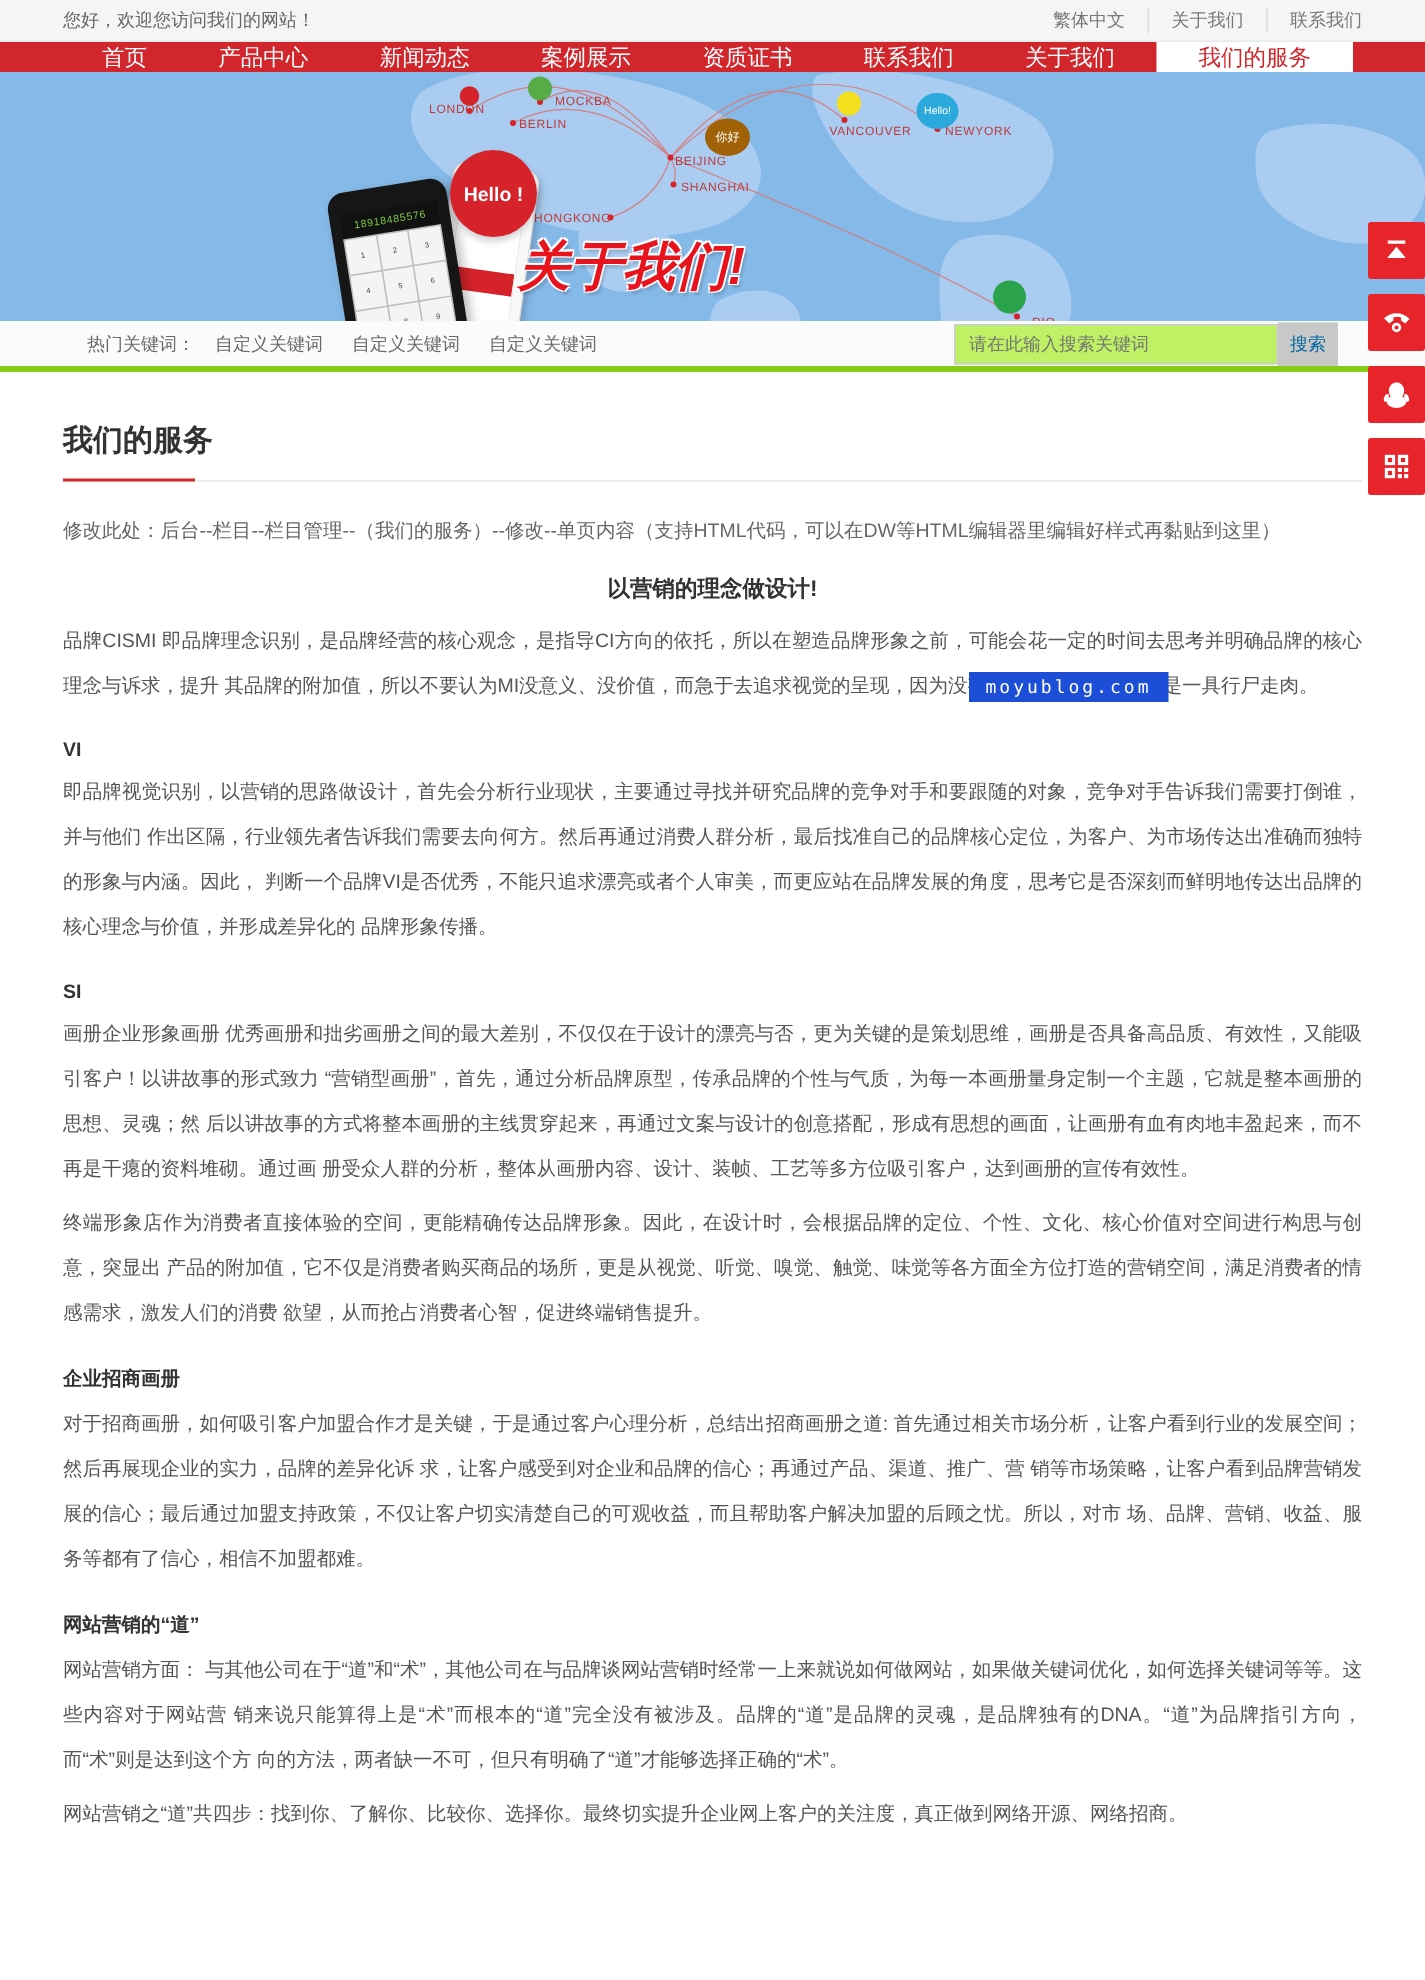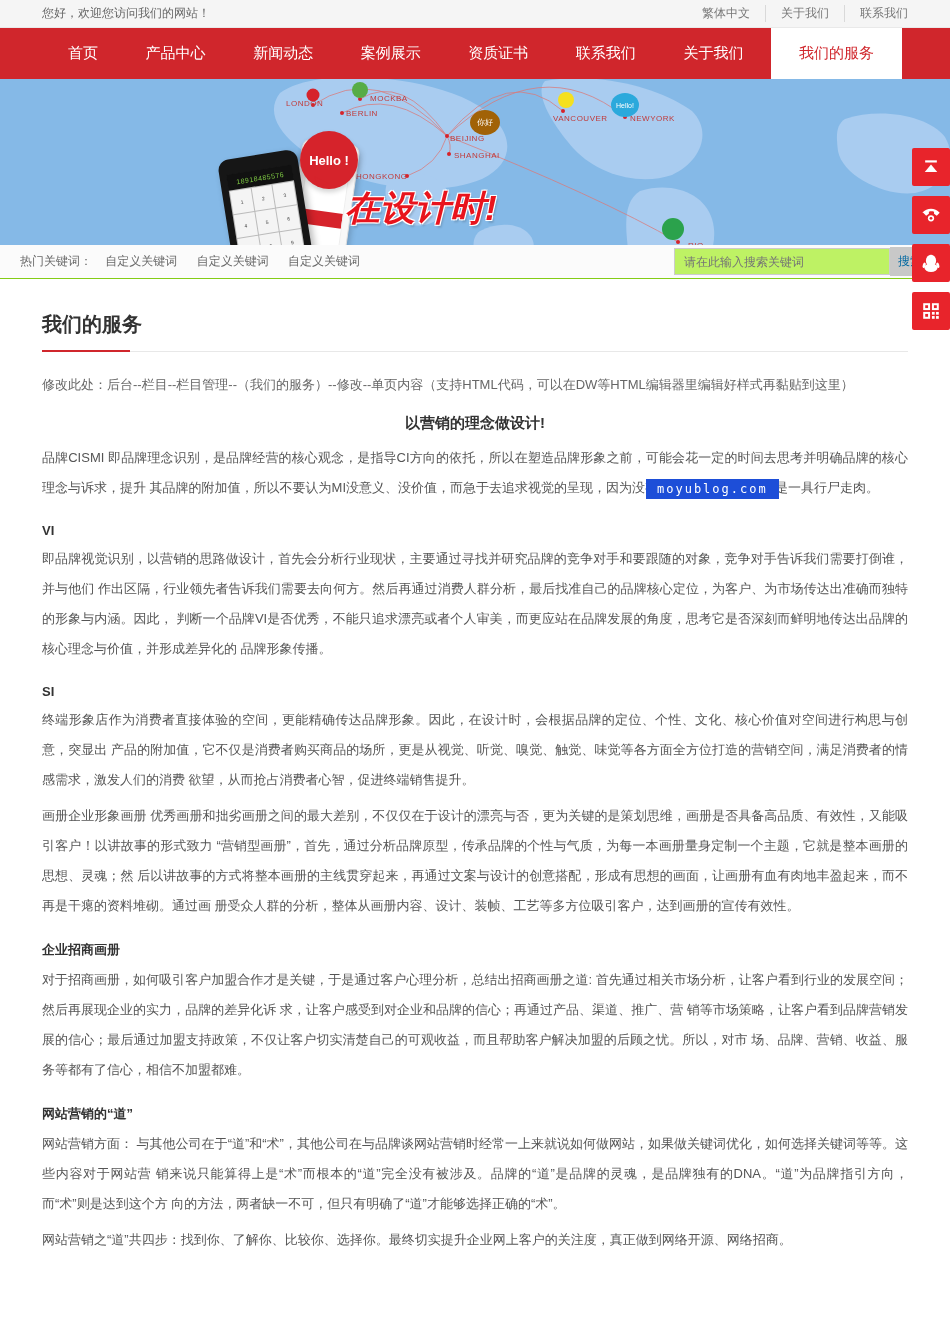--- a/index.html
+++ b/index.html
@@ -23,21 +23,21 @@
   .company { margin-left:13px; }
   .company-cn { font-size:25px; font-weight:bold; color:#222; letter-spacing:1px; }
   .company-en { font-size:9px; color:#9a9a9a; letter-spacing:2.2px; margin-top:3px; }
   .hotline { margin-left:auto; display:flex; align-items:center; }
   .phone-circle { width:40px; height:40px; border:2px solid #1d1d1d; border-radius:50%;
                   display:flex; align-items:center; justify-content:center; margin-right:10px; }
   .hotline-label { font-size:12px; color:#555; }
   .hotline-num { font-size:22px; font-weight:bold; font-style:italic; color:#d0262c; letter-spacing:1px; }
 
   
-  .nav { height:51px; background:#d0262c; display:flex; align-items:stretch;
+  .nav { height:20px; background:#d0262c; display:flex; align-items:stretch;
          justify-content:space-between; padding:0 48px; }
   .nav-item { color:#fff; font-size:15px; display:flex; align-items:center;
               padding:0 20px; cursor:pointer; }
   .nav-item.active { background:#fff; color:#d0262c; padding:0 28px; }
 
   
   .banner { position:relative; height:166px; background:#85b9e7; overflow:hidden; }
   .map { position:absolute; left:0; top:0; }
   .city { position:absolute; font-size:8px; color:#c03a3a; letter-spacing:.5px; white-space:nowrap; }
   .bubble-hello { position:absolute; left:300px; top:52px; width:58px; height:58px; z-index:6;
@@ -80,22 +80,22 @@
   .bdot { width:10px; height:10px; border-radius:50%; background:#fff; cursor:pointer;
           box-shadow:0 1px 2px rgba(0,0,0,.2); }
   .bdot.active { background:#d6232b; }
 
   
   .floats { position:absolute; right:0; top:148px; z-index:20; }
   .float-btn { width:38px; height:38px; background:#e8242b; margin-bottom:10px; border-radius:2px;
                display:flex; align-items:center; justify-content:center; cursor:pointer; }
 
   
-  .searchbar { height:34px; background:#fbfbfb; border-bottom:1px solid #84cc16; display:flex;
-               align-items:center; padding:0 20px; font-size:12px; color:#666; }
+  .searchbar { height:34px; background:#fbfbfb; border-bottom:4px solid #84cc16; display:flex;
+               align-items:center; padding:0 58px; font-size:12px; color:#666; }
   .hot-words span { margin-right:16px; color:#6a6a6a; cursor:pointer; }
   .hot-words .lbl { cursor:default; margin-right:10px; }
   .search-box { margin-left:auto; display:flex; align-items:center; }
   .search-box input { width:216px; height:27px; border:1px solid #ccc; background:#bef264;
                       font-size:12px; color:#555; padding:0 9px; outline:none; }
   .search-box button { width:40px; height:29px; background:#c8c8c8; border:none; color:#0369a1;
                        font-size:12px; cursor:pointer; }
 
   
   .content { position:relative; padding:0 42px; background:#fff; }
@@ -208,21 +208,21 @@
             <span class="key">9</span>
             <span class="key">*</span>
             <span class="key call"></span>
             <span class="key">#</span>
           </div>
         </div>
 
       </div>
     </div>
 
-    <div class="banner-title">在设计时!</div>
+    <div class="banner-title">关于我们!</div>
     <div class="banner-sub">限免来袭 ,今天你免费打了吗？</div>
     <div class="banner-note">用云通信打电话，每天12：00 - 13：00，开启免费时段</div>
     <div class="banner-dots">
       <span class="bdot active"></span>
       <span class="bdot"></span>
       <span class="bdot"></span>
       <span class="bdot"></span>
       <span class="bdot"></span>
     </div>
   </div>
@@ -291,22 +291,22 @@
       <div class="page-title">我们的服务</div>
       <div class="title-underline"></div>
     </div>
 
     <p class="edit-note">修改此处：后台--栏目--栏目管理--（我们的服务）--修改--单页内容（支持HTML代码，可以在DW等HTML编辑器里编辑好样式再黏贴到这里）</p>
     <p class="center-h">以营销的理念做设计!</p>
     <p class="para">品牌CISMI 即品牌理念识别，是品牌经营的核心观念，是指导CI方向的依托，所以在塑造品牌形象之前，可能会花一定的时间去思考并明确品牌的核心理念与诉求，提升 其品牌的附加值，所以不要认为MI没意义、没价值，而急于去追求视觉的呈现，因为没有理念识别的品牌就只是一具行尸走肉。</p>
     <p class="sub-h">VI</p>
     <p class="para">即品牌视觉识别，以营销的思路做设计，首先会分析行业现状，主要通过寻找并研究品牌的竞争对手和要跟随的对象，竞争对手告诉我们需要打倒谁，并与他们 作出区隔，行业领先者告诉我们需要去向何方。然后再通过消费人群分析，最后找准自己的品牌核心定位，为客户、为市场传达出准确而独特的形象与内涵。因此， 判断一个品牌VI是否优秀，不能只追求漂亮或者个人审美，而更应站在品牌发展的角度，思考它是否深刻而鲜明地传达出品牌的核心理念与价值，并形成差异化的 品牌形象传播。</p>
     <p class="sub-h">SI</p>
+    <p class="para">画册企业形象画册 优秀画册和拙劣画册之间的最大差别，不仅仅在于设计的漂亮与否，更为关键的是策划思维，画册是否具备高品质、有效性，又能吸引客户！以讲故事的形式致力 “营销型画册”，首先，通过分析品牌原型，传承品牌的个性与气质，为每一本画册量身定制一个主题，它就是整本画册的思想、灵魂；然 后以讲故事的方式将整本画册的主线贯穿起来，再通过文案与设计的创意搭配，形成有思想的画面，让画册有血有肉地丰盈起来，而不再是干瘪的资料堆砌。通过画 册受众人群的分析，整体从画册内容、设计、装帧、工艺等多方位吸引客户，达到画册的宣传有效性。</p>
     <p class="para">终端形象店作为消费者直接体验的空间，更能精确传达品牌形象。因此，在设计时，会根据品牌的定位、个性、文化、核心价值对空间进行构思与创意，突显出 产品的附加值，它不仅是消费者购买商品的场所，更是从视觉、听觉、嗅觉、触觉、味觉等各方面全方位打造的营销空间，满足消费者的情感需求，激发人们的消费 欲望，从而抢占消费者心智，促进终端销售提升。</p>
-    <p class="para">画册企业形象画册 优秀画册和拙劣画册之间的最大差别，不仅仅在于设计的漂亮与否，更为关键的是策划思维，画册是否具备高品质、有效性，又能吸引客户！以讲故事的形式致力 “营销型画册”，首先，通过分析品牌原型，传承品牌的个性与气质，为每一本画册量身定制一个主题，它就是整本画册的思想、灵魂；然 后以讲故事的方式将整本画册的主线贯穿起来，再通过文案与设计的创意搭配，形成有思想的画面，让画册有血有肉地丰盈起来，而不再是干瘪的资料堆砌。通过画 册受众人群的分析，整体从画册内容、设计、装帧、工艺等多方位吸引客户，达到画册的宣传有效性。</p>
     <p class="sub-h">企业招商画册</p>
     <p class="para">对于招商画册，如何吸引客户加盟合作才是关键，于是通过客户心理分析，总结出招商画册之道: 首先通过相关市场分析，让客户看到行业的发展空间；然后再展现企业的实力，品牌的差异化诉 求，让客户感受到对企业和品牌的信心；再通过产品、渠道、推广、营 销等市场策略，让客户看到品牌营销发展的信心；最后通过加盟支持政策，不仅让客户切实清楚自己的可观收益，而且帮助客户解决加盟的后顾之忧。所以，对市 场、品牌、营销、收益、服务等都有了信心，相信不加盟都难。</p>
     <p class="sub-h">网站营销的“道”</p>
     <p class="para">网站营销方面： 与其他公司在于“道”和“术”，其他公司在与品牌谈网站营销时经常一上来就说如何做网站，如果做关键词优化，如何选择关键词等等。这些内容对于网站营 销来说只能算得上是“术”而根本的“道”完全没有被涉及。品牌的“道”是品牌的灵魂，是品牌独有的DNA。“道”为品牌指引方向，而“术”则是达到这个方 向的方法，两者缺一不可，但只有明确了“道”才能够选择正确的“术”。</p>
     <p class="para">网站营销之“道”共四步：找到你、了解你、比较你、选择你。最终切实提升企业网上客户的关注度，真正做到网络开源、网络招商。</p>
 
     <div class="watermark">moyublog.com</div>
   </div>
 
 </div>

